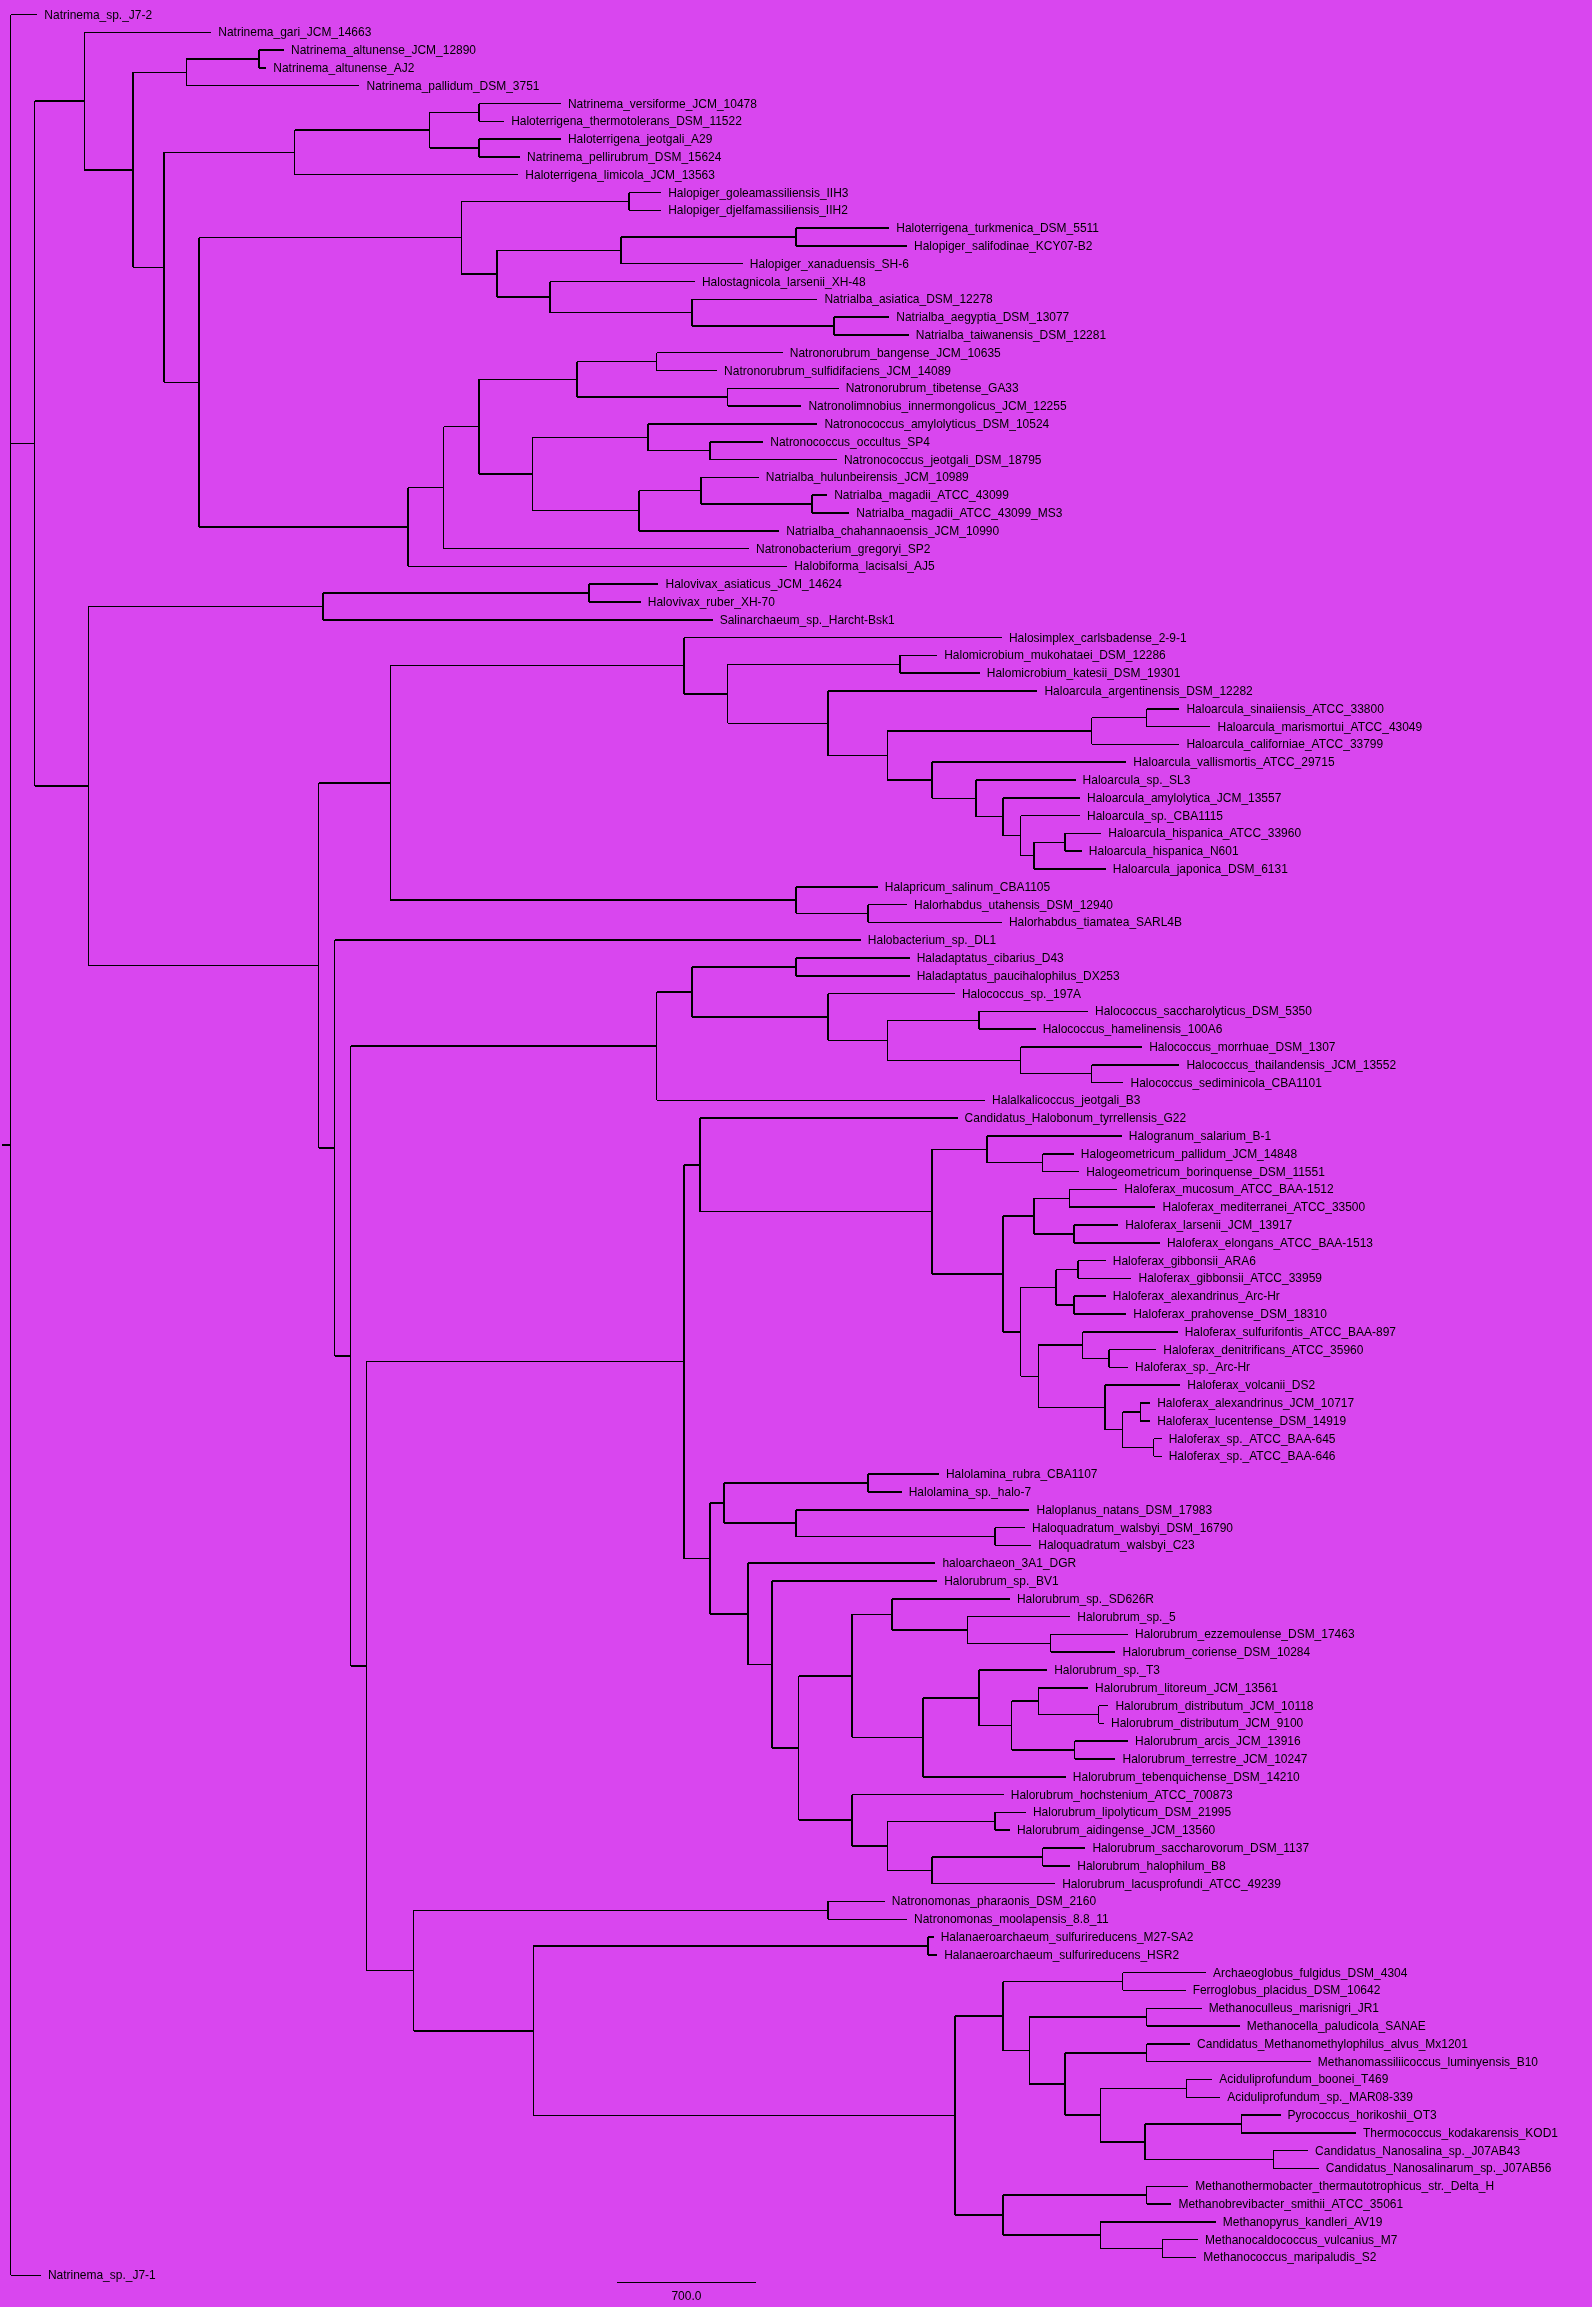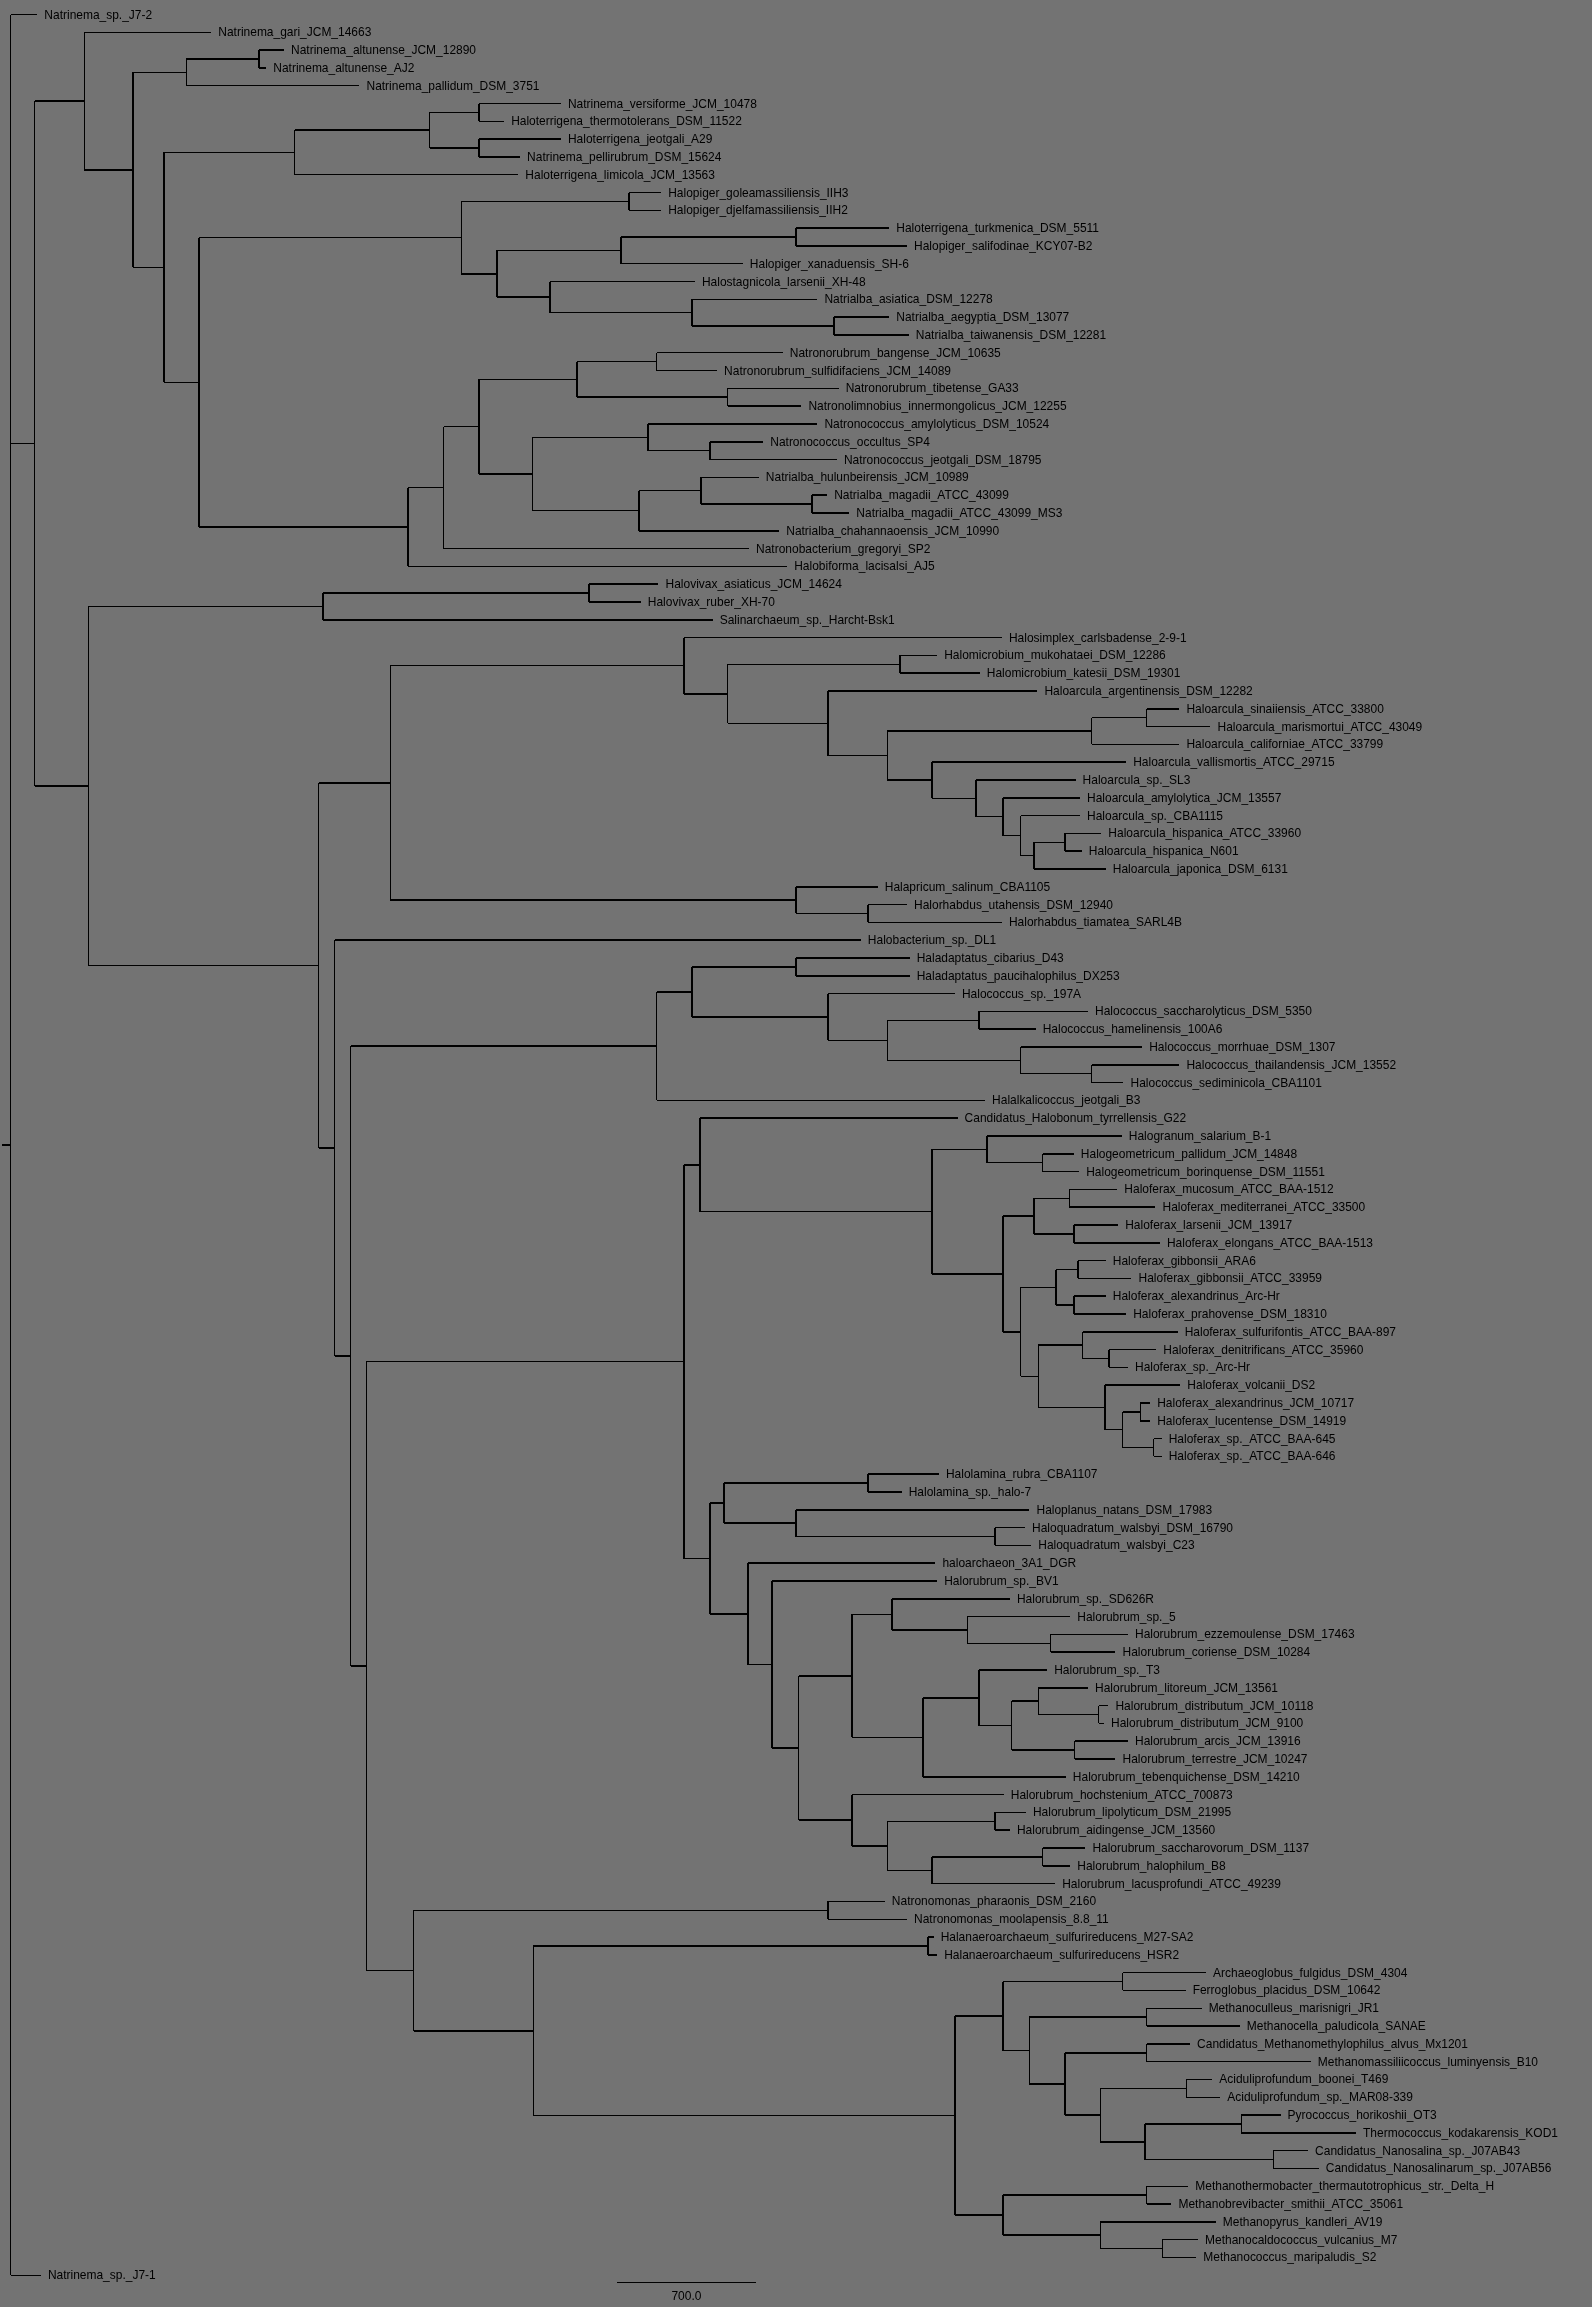--- a/index.html
+++ b/index.html
@@ -1,16 +1,16 @@
 <!DOCTYPE html>
 <html style="font-size:14px"><head>
 <meta charset="utf-8">
 <style>
   html,body{margin:0;padding:0;background:#ffffff;}
-  .figure{width:1592px;height:2307px;position:relative;background:#737373;text-align:center;}
+  .figure{width:1592px;height:2307px;position:relative;background:#d946ef;text-align:center;}
   svg{display:block;}
   #branches line,#scalebar line{stroke:#000000;stroke-width:1.7;shape-rendering:crispEdges;}
   text{font-family:"Liberation Sans",sans-serif;font-size:13.5px;fill:#000000;}
 </style>
 </head>
 <body>
 
 <div class="figure">
   <svg id="tree-svg" xmlns="http://www.w3.org/2000/svg" width="1592" height="2307" viewBox="0 0 1794 2599">
     <g id="branches">

